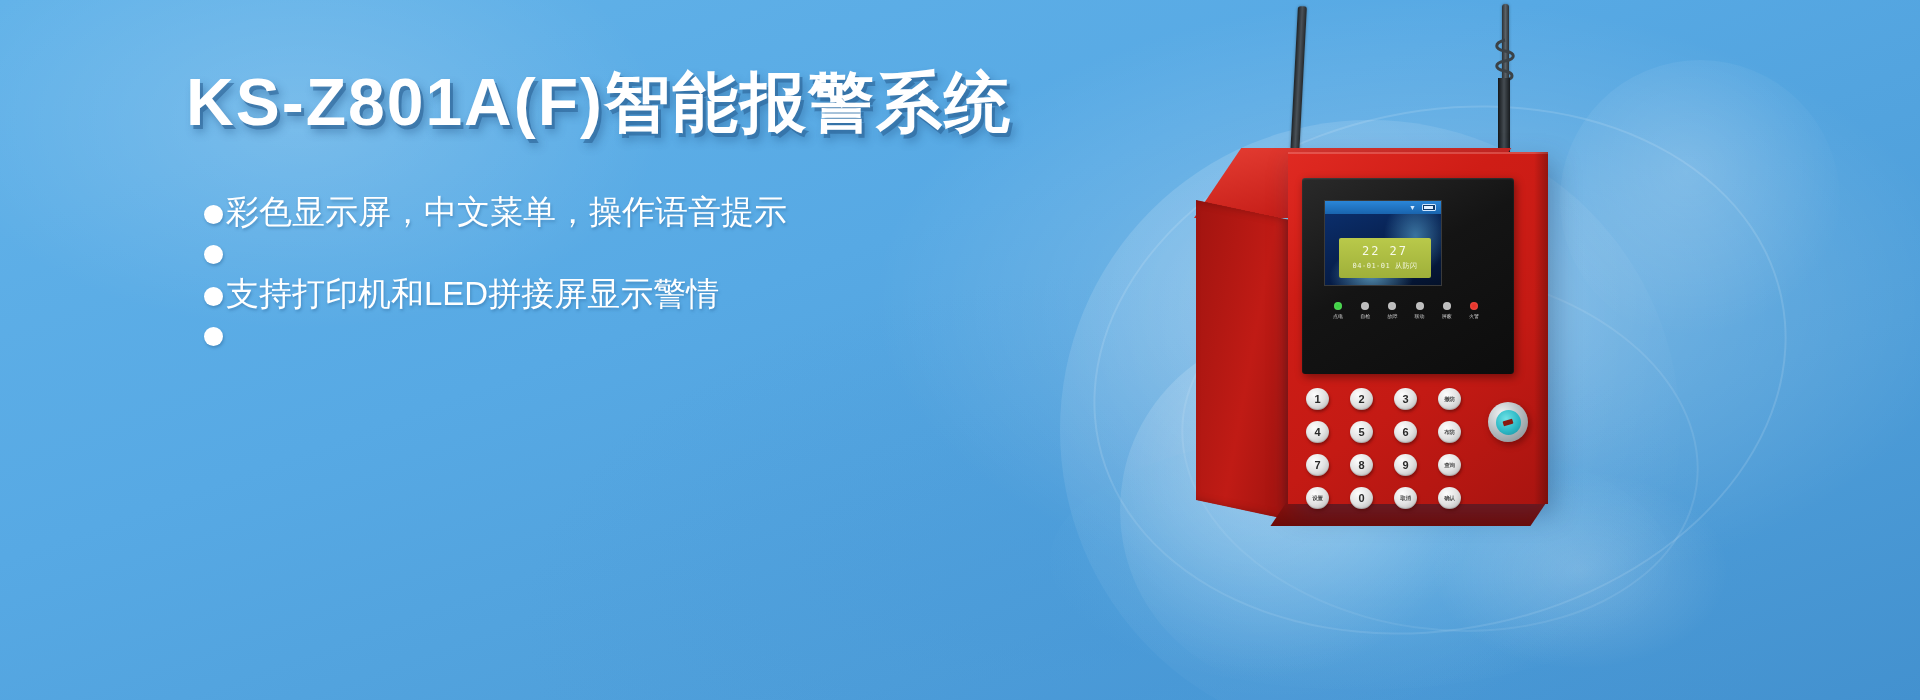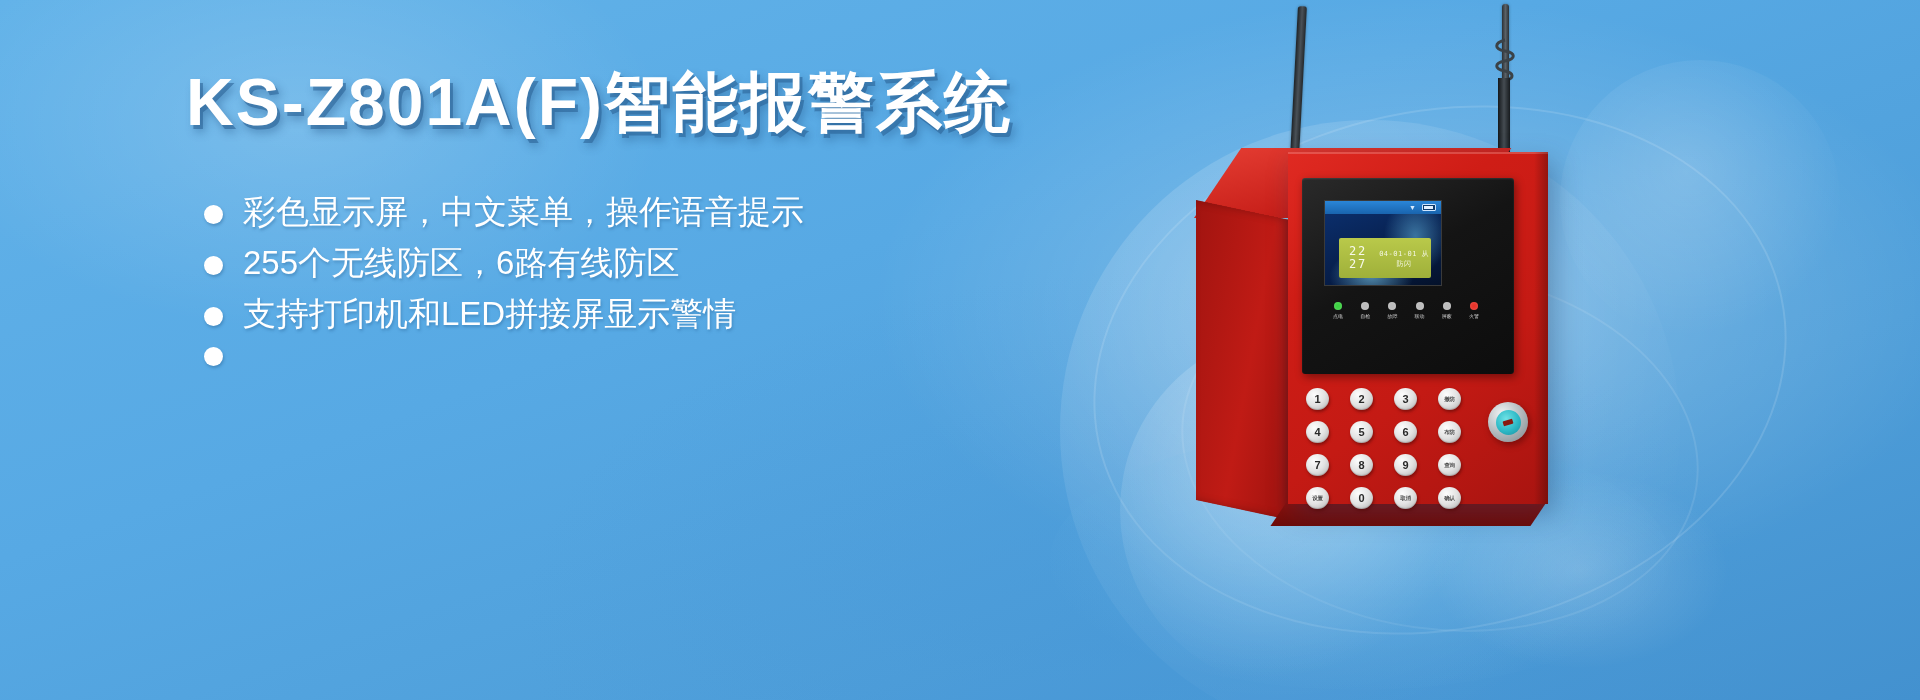--- a/index.html
+++ b/index.html
@@ -52,21 +52,21 @@
     position:absolute; left:178px; top:58px;
     font-size:66px; font-weight:700; letter-spacing:2px;
     color:#ffffff; white-space:nowrap;
     text-shadow:
        3px 4px 0 rgba(40,95,145,0.55),
        5px 7px 10px rgba(30,80,130,0.45);
   }
 
   #features { position:absolute; left:196px; top:193px; }
   .feature {
-    display:flex; align-items:baseline; gap:20px;
+    display:flex; align-items:baseline; gap:3px;
     margin-bottom:12px; white-space:nowrap;
   }
   .bullet {
     display:inline-block; width:19px; height:19px; border-radius:50%;
     background:#ffffff; flex:0 0 auto;
     position:relative; top:1px;
     box-shadow:1px 2px 3px rgba(30,80,130,0.35);
   }
   .feature-text {
     font-size:33px; font-weight:400; color:#ffffff; line-height:1.18;
@@ -169,21 +169,21 @@
     position:absolute; left:0; top:13px; width:100%; height:73px;
     background:
       radial-gradient(ellipse 60px 40px at 40% 85%, rgba(140,225,255,0.55), rgba(20,60,130,0) 70%),
       radial-gradient(ellipse 45px 55px at 78% 30%, rgba(120,215,255,0.45), rgba(20,60,130,0) 70%),
       linear-gradient(160deg,#0b2e6b 0%,#061d48 60%,#041129 100%);
   }
   #lcd-panel {
     position:absolute; left:14px; top:24px; width:92px; height:40px;
     background:linear-gradient(180deg,#b9c94a,#9fb03a);
     border-radius:2px;
-    display:flex; flex-direction:row; align-items:center; justify-content:center;text-align:center;
+    display:flex; flex-direction:column; align-items:center; justify-content:center;
   }
   #lcd-time { font-size:12px; color:#f7faea; letter-spacing:2px; line-height:1.1;
               font-family:"DejaVu Sans Mono","Liberation Mono",monospace; }
   #lcd-subline { font-size:7px; color:#f2f6e0; letter-spacing:0.5px;
                  font-family:"DejaVu Sans Mono","Liberation Mono",monospace; margin-top:2px; }
 
   #led-row {
     position:absolute; left:24px; top:124px; width:160px;
     display:flex; justify-content:space-between; align-items:flex-start;
   }
@@ -242,21 +242,20 @@
 
     <div id="features">
 
       <div class="feature">
         <span class="bullet"></span>
         <span class="feature-text">彩色显示屏，中文菜单，操作语音提示</span>
       </div>
 
       <div class="feature">
         <span class="bullet"></span>
-        <span class="feature-text">255个无线防区，6路有线防区</span>
       </div>
 
 
 
 
 
       <div class="feature">
         <span class="bullet"></span>
         <span class="feature-text">支持打印机和LED拼接屏显示警情</span>
       </div>

